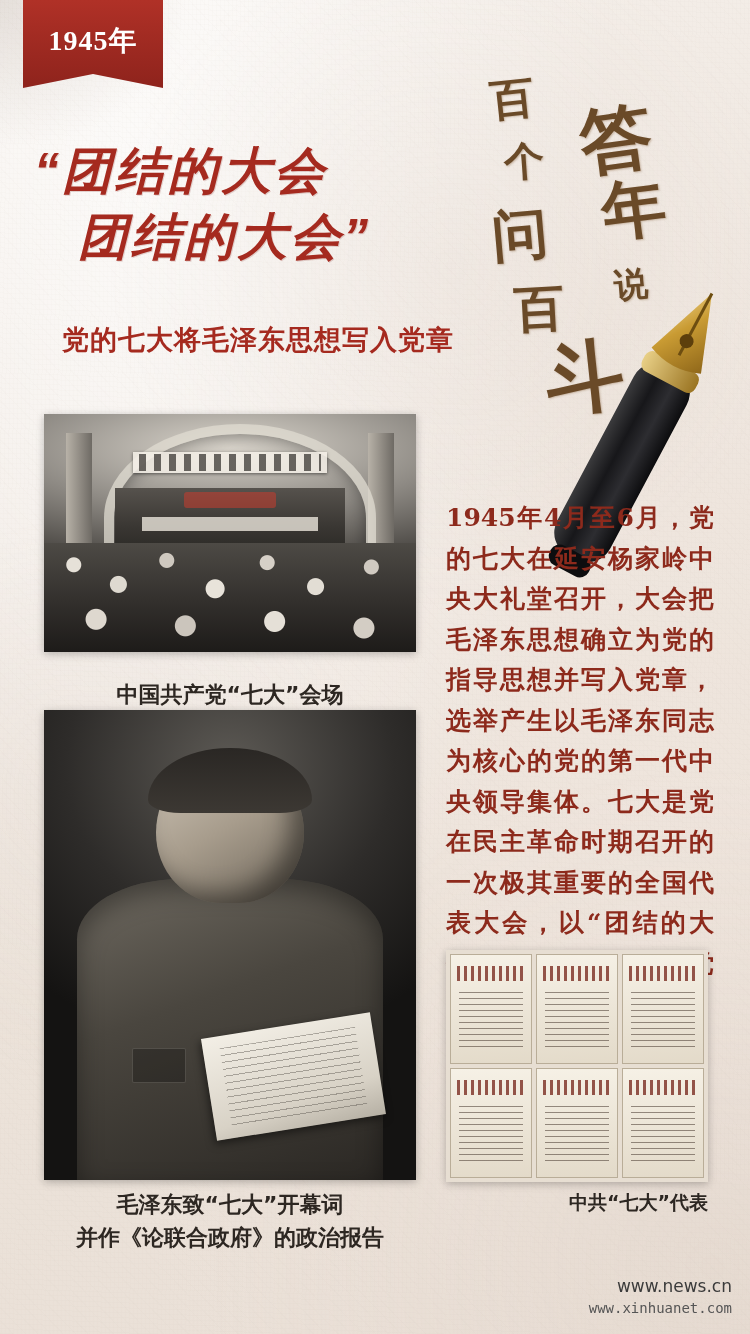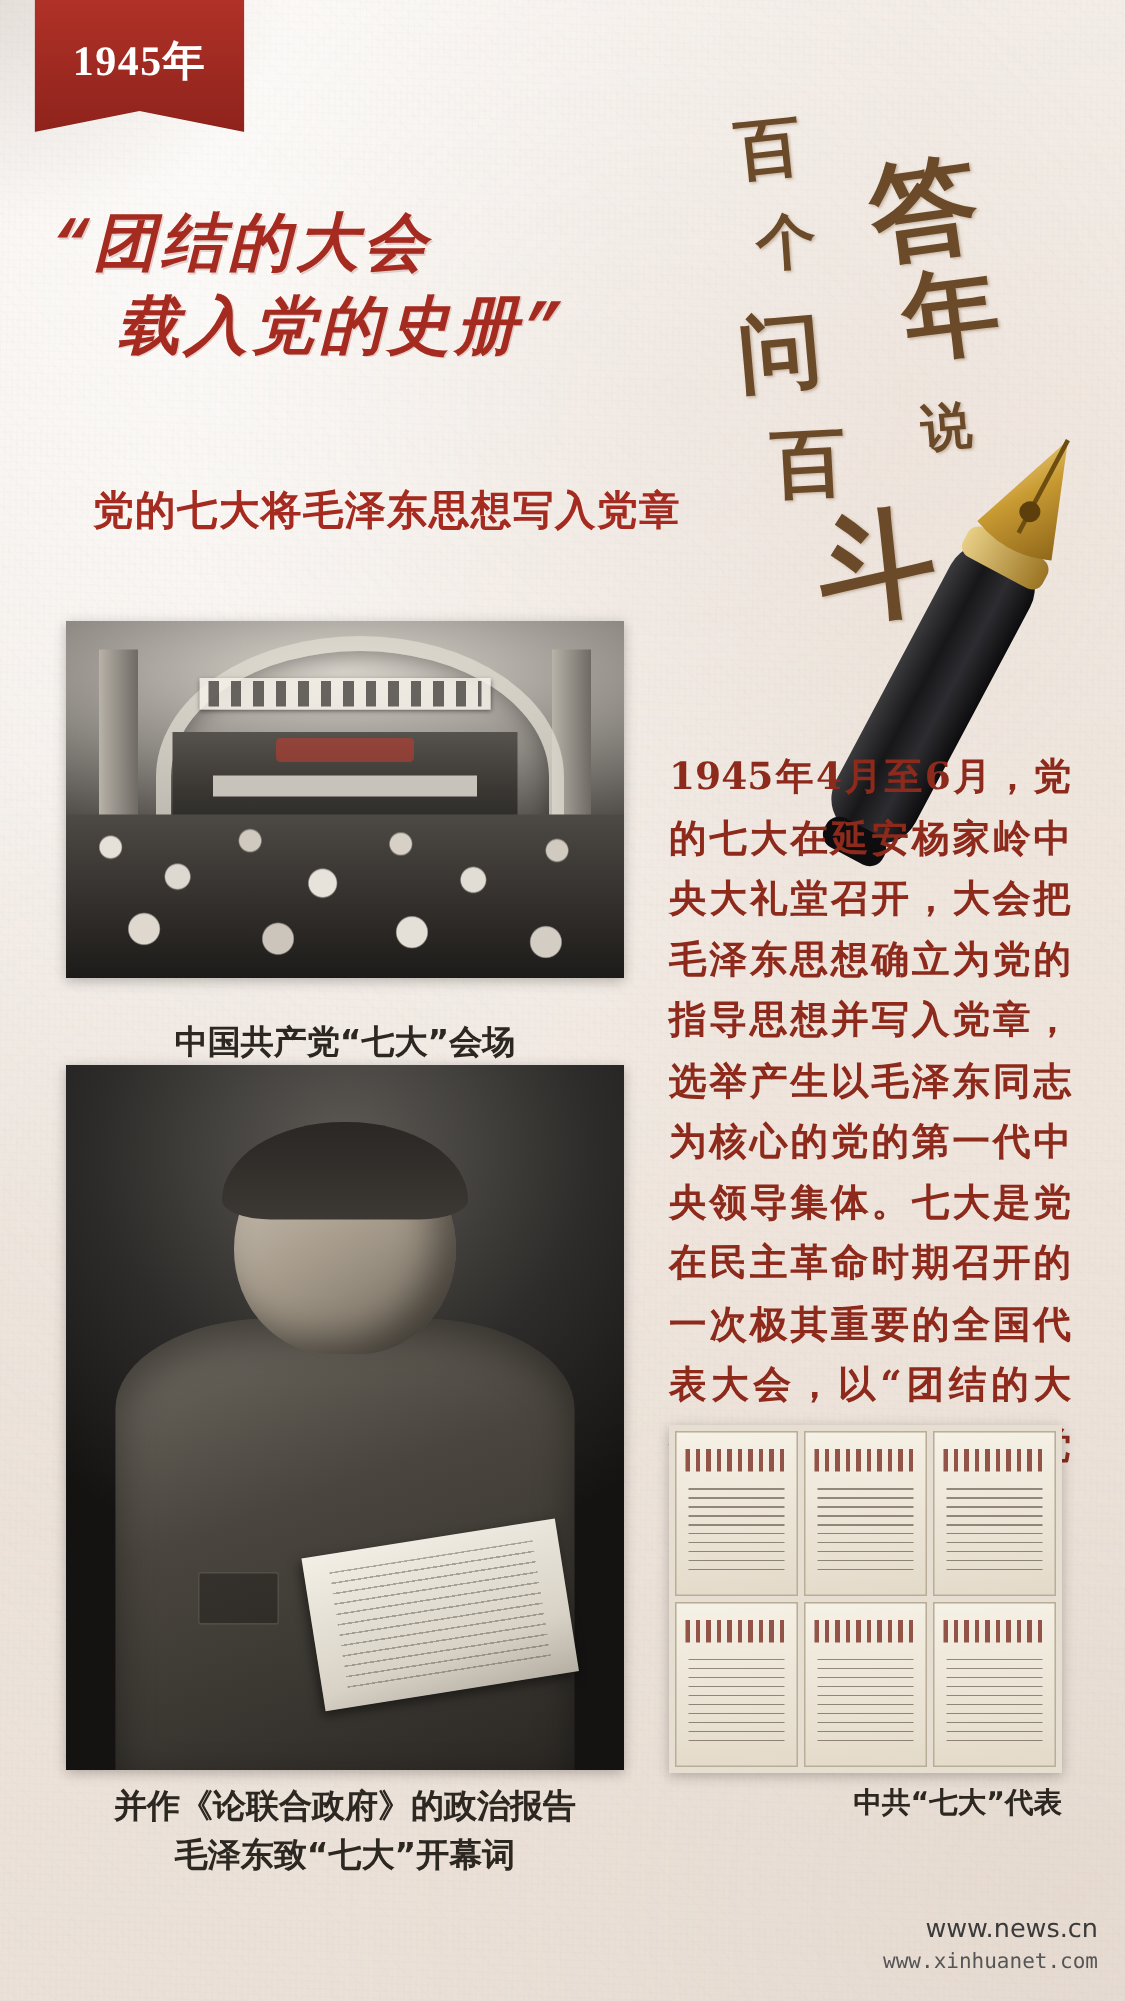--- a/index.html
+++ b/index.html
@@ -70,23 +70,23 @@
 
   
   .headline {
     position: absolute;
     left: 34px;
     top: 138px;
     width: 470px;
   }
   .headline-line {
     color: #a52a1f;
-    font-size: 42px;
-    font-weight: bold;
-    font-family: Liberation Mono, monospace;
+    font-size: 50px;
+    font-weight: bold;
+    font-family: Liberation Sans, sans-serif;
     letter-spacing: 3px;
     line-height: 1.32;
     text-shadow: 1px 1px 0 rgba(120,30,20,0.18);
     font-style: italic;
     white-space: nowrap;
   }
   .headline-line.second {
     margin-left: 44px;
   }
   .subhead {
@@ -373,21 +373,21 @@
   <div class="texture"></div>
   <div class="texture2"></div>
   <div class="corner-shadow"></div>
 
   <div class="year-ribbon">
     <div class="year-text">1945年</div>
   </div>
 
   <div class="headline">
     <div class="headline-line">“团结的大会</div>
-    <div class="headline-line second">载入党的史册”</div>
+    <div class="headline-line second">团结的大会”</div>
   </div>
   <div class="subhead">党的七大将毛泽东思想写入党章</div>
 
   <div class="brand">
     <span class="b1">百</span>
     <span class="b2">个</span>
     <span class="b3">问</span>
     <span class="b4">百</span>
     <span class="b5">答</span>
     <span class="b6">年</span>
@@ -440,22 +440,22 @@
       <div class="mao-body">
         <div class="mao-pocket-l"></div>
         <div class="mao-pocket-r"></div>
       </div>
       <div class="mao-head"></div>
       <div class="mao-hair"></div>
       <div class="mao-paper"></div>
     </div>
   </div>
   <div class="caption" id="caption-mao">
+    <div>毛泽东致“七大”开幕词</div>
     <div>并作《论联合政府》的政治报告</div>
-    <div>毛泽东致“七大”开幕词</div>
   </div>
 
   <div class="bodytext">1945年4月至6月，党的七大在延安杨家岭中央大礼堂召开，大会把毛泽东思想确立为党的指导思想并写入党章，选举产生以毛泽东同志为核心的党的第一代中央领导集体。七大是党在民主革命时期召开的一次极其重要的全国代表大会，以“团结的大会，胜利的大会”载入党的史册。</div>
 
   <div class="photo" id="photo-cards">
     <div class="cards-grid">
       <div class="card-doc"></div>
       <div class="card-doc"></div>
       <div class="card-doc"></div>
       <div class="card-doc"></div>

